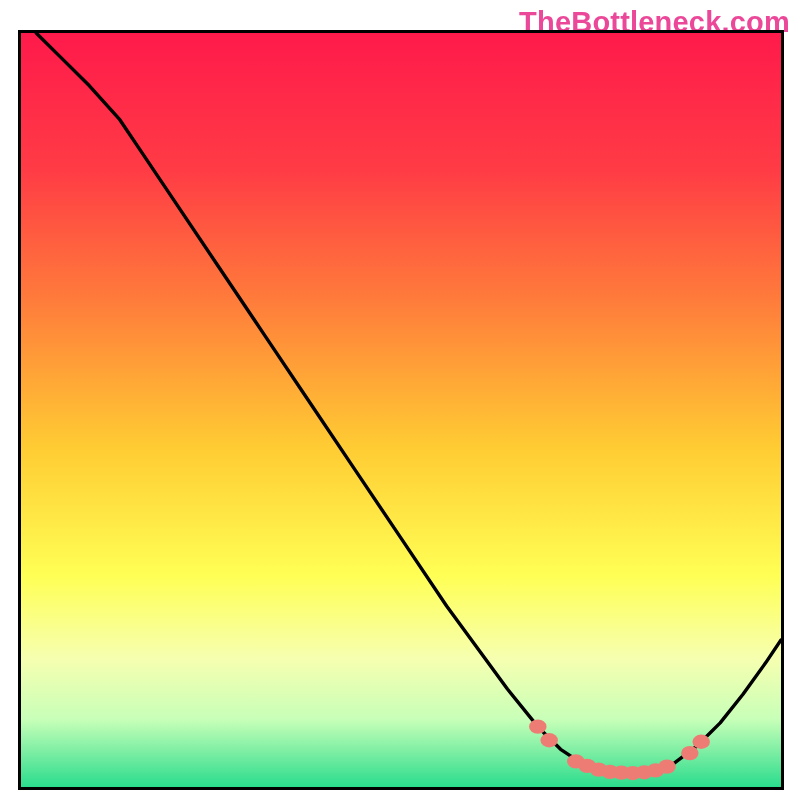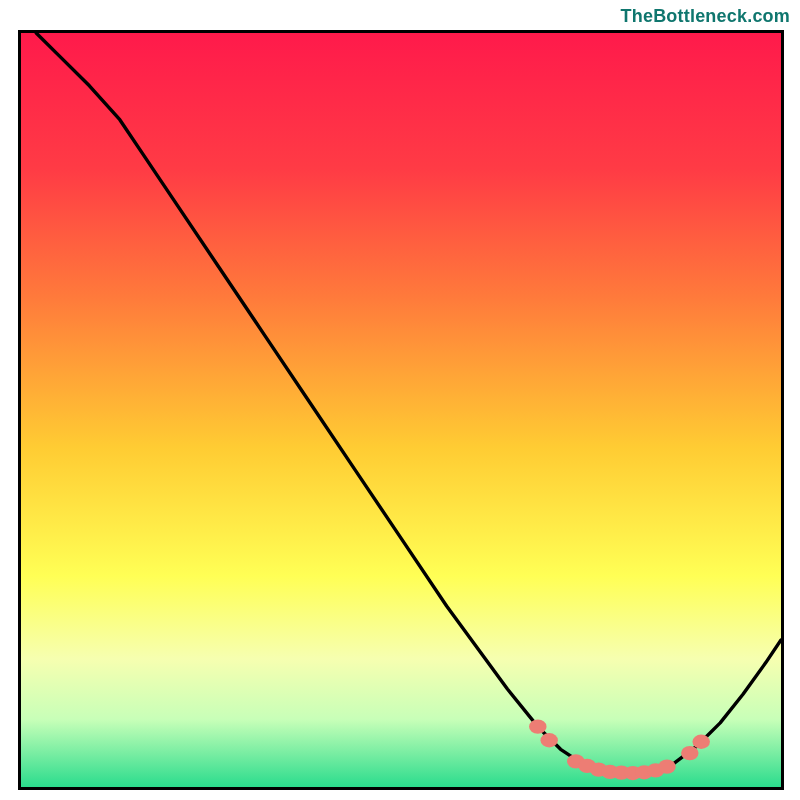--- a/index.html
+++ b/index.html
@@ -14,23 +14,23 @@
   .frame {
     position: relative;
     width: 800px;
     height: 800px;
     box-sizing: border-box;
   }
   .watermark {
     position: absolute;
     top: 6px;
     right: 10px;
-    font-size: 18px;
+    font-size: 29px;
     font-weight: 600;
-    color: #0f766e;
+    color: #ec4899;
     letter-spacing: 0.2px;
   }
   .plot {
     position: absolute;
     left: 18px;
     top: 30px;
     width: 766px;
     height: 760px;
     box-sizing: border-box;
     border: 3px solid #000;

